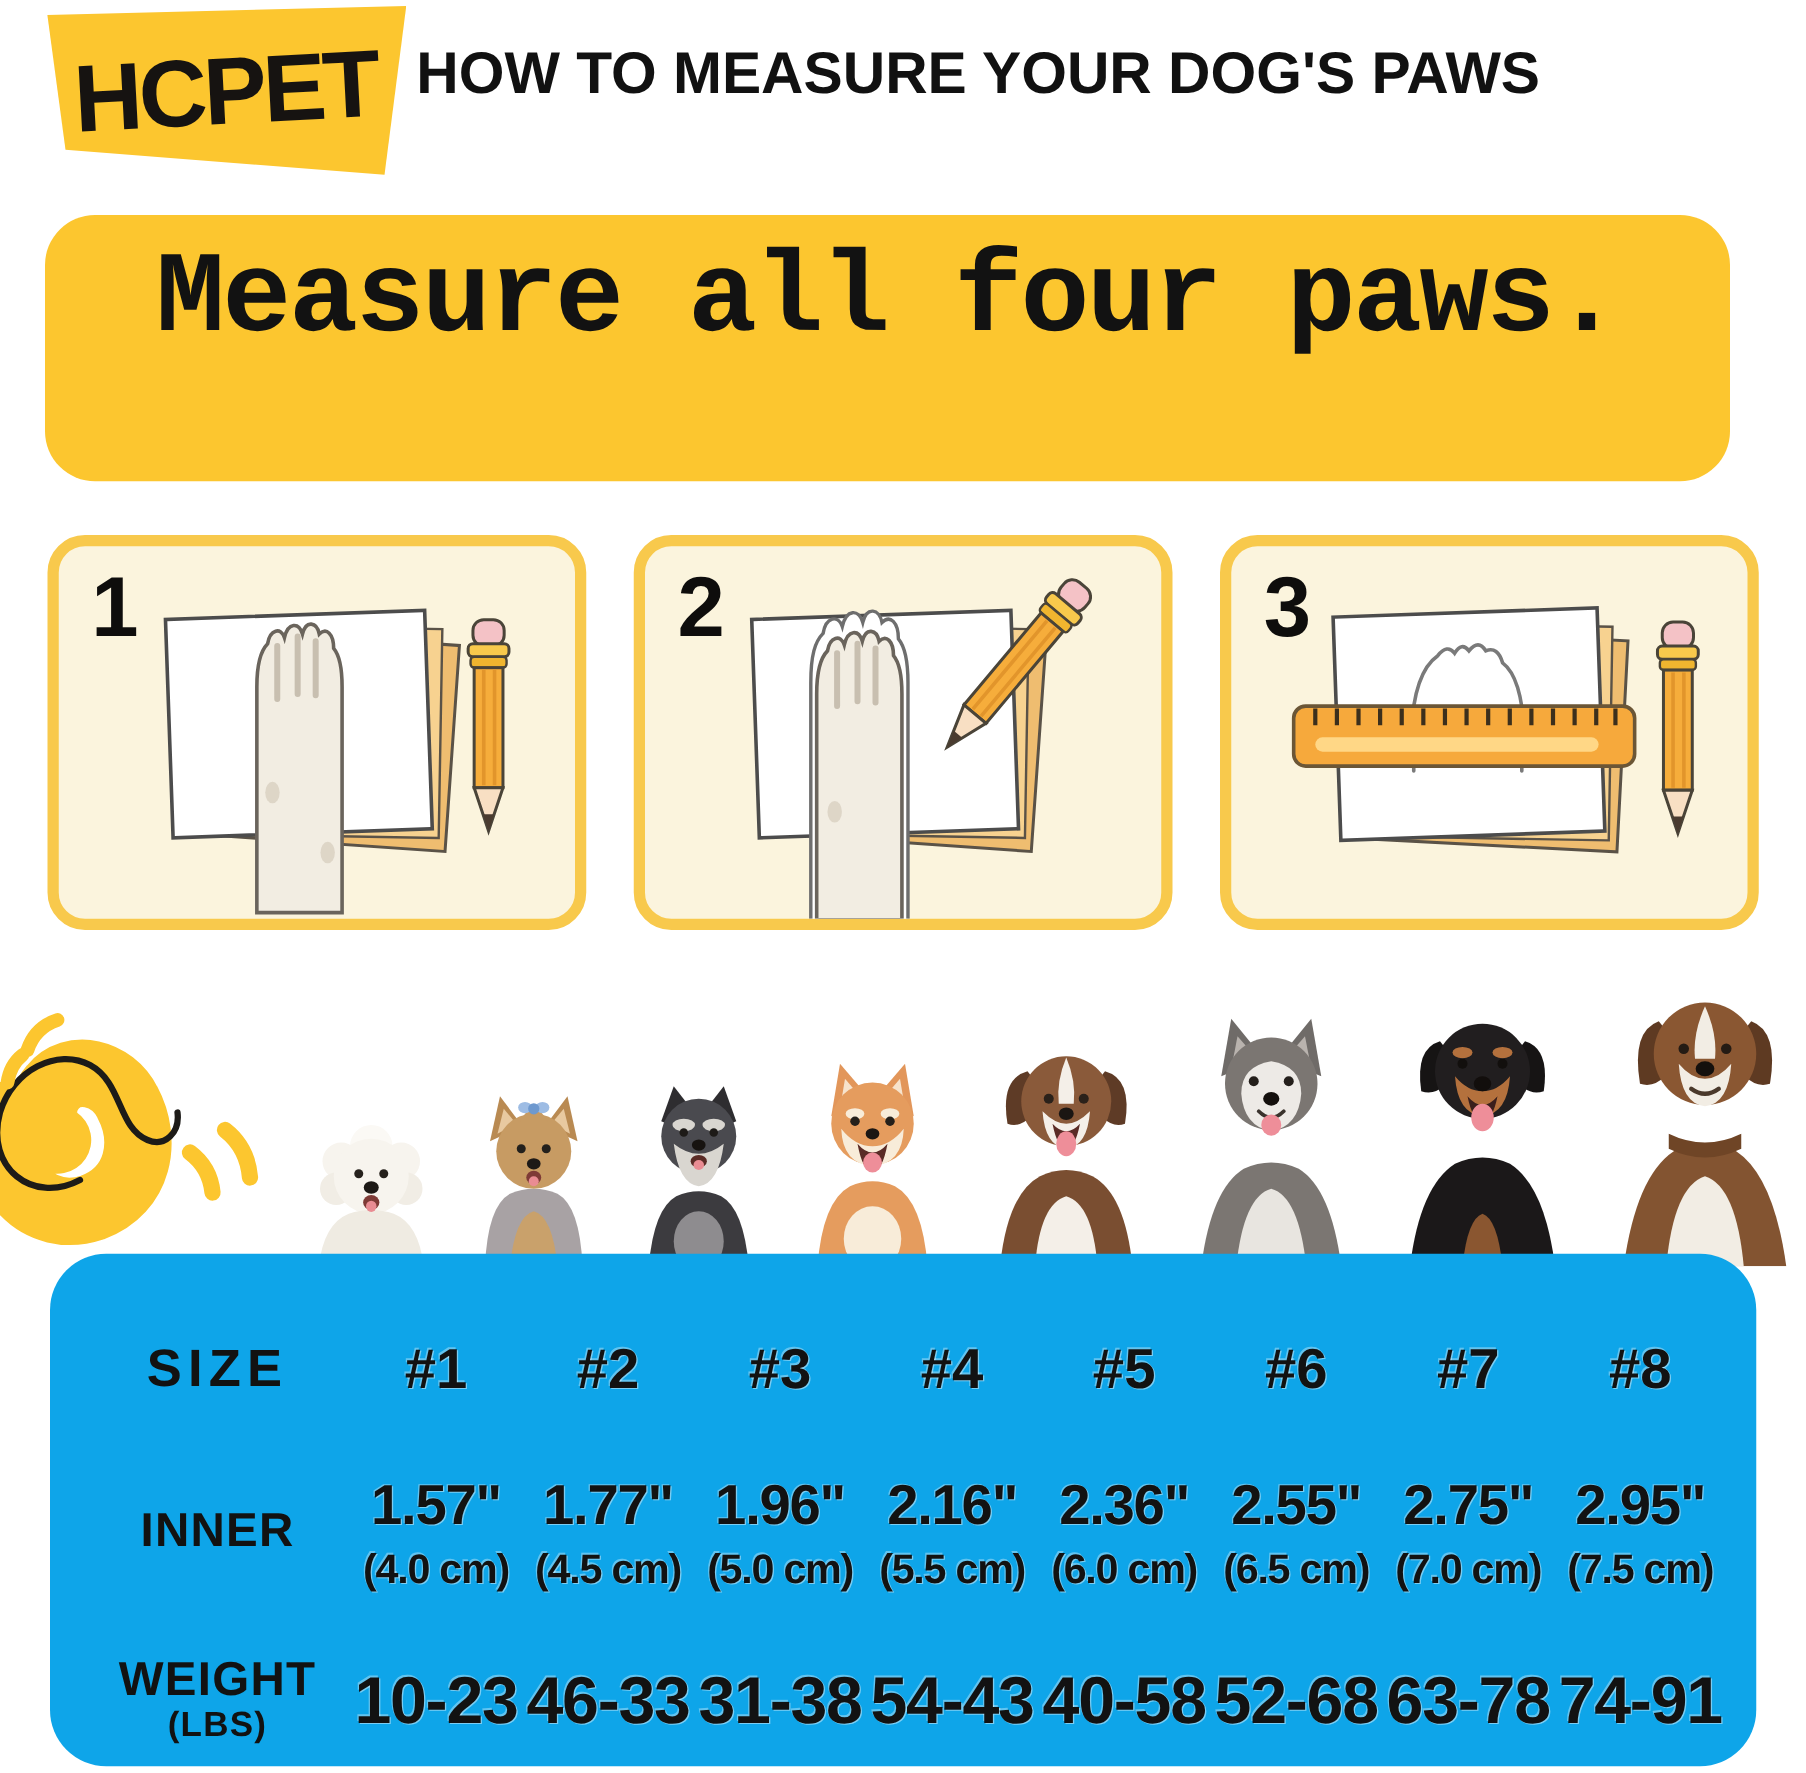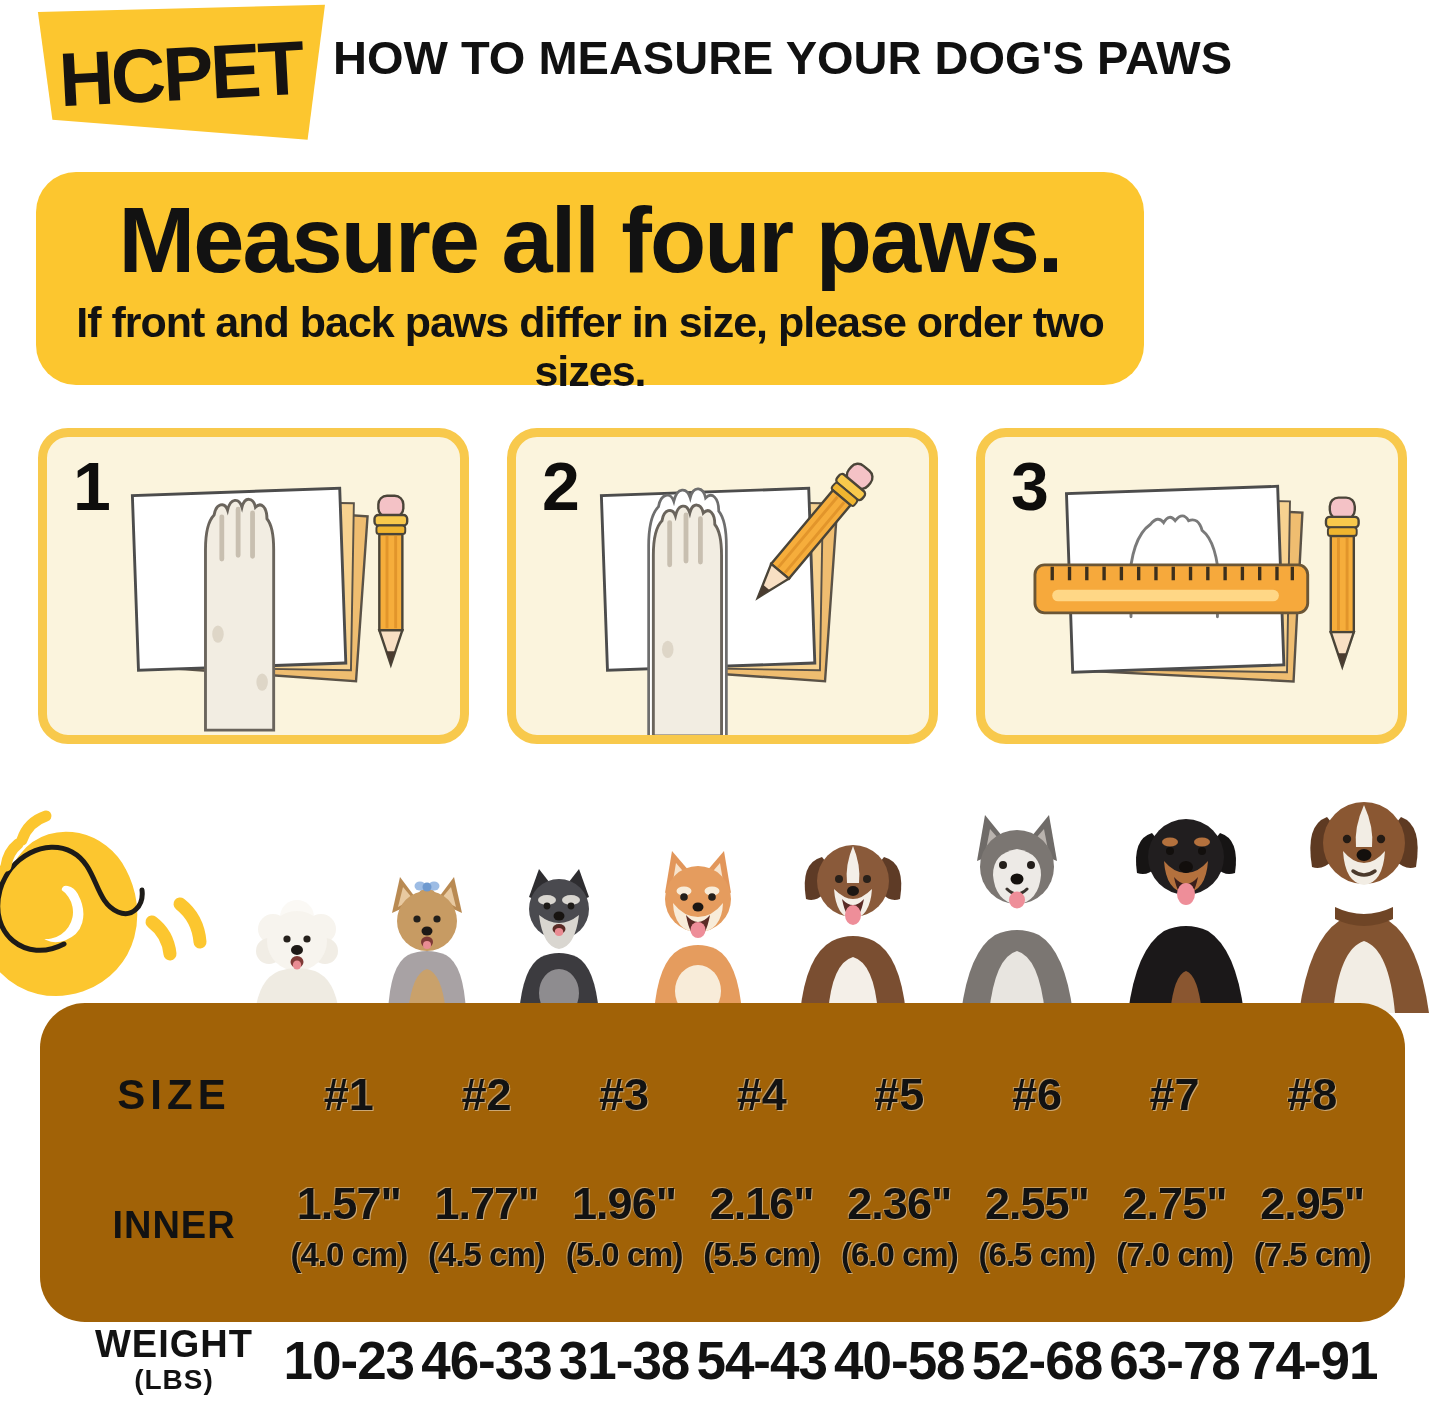--- a/index.html
+++ b/index.html
@@ -19,22 +19,22 @@
     font-size:76px;font-weight:bold;letter-spacing:-3px;color:#161311;
     transform:rotate(-3deg);
   }
   .page-title{
     position:absolute;left:333px;top:30px;width:1105px;margin:0;
     font-size:47px;font-weight:bold;letter-spacing:0px;color:#111;
     white-space:nowrap;
   }
   
   .banner{
-    position:absolute;left:36px;top:172px;width:1108px;height:213px;
-    background:#FCC62F;border-radius:40px;text-align:center;
+    position:absolute;left:36px;top:172px;width:1348px;height:213px;
+    background:#FCC62F;border-radius:40px;text-align:center;font-family:Liberation Mono, monospace;
   }
   .banner-title{
     margin-top:22px;font-size:92px;font-weight:bold;letter-spacing:-2px;line-height:1.0;
   }
   .banner-sub{
     margin-top:12px;font-size:43px;font-weight:bold;letter-spacing:-1px;
   }
   
   .steps{
     position:absolute;left:38px;top:428px;width:1369px;height:316px;
@@ -50,22 +50,22 @@
   .card svg{position:absolute;inset:0;width:100%;height:100%;}
   
   .doodle{position:absolute;left:-8px;top:792px;width:228px;height:218px;z-index:1;}
   .dogs{
     position:absolute;left:245px;right:2px;top:776px;height:237px;z-index:1;
     display:flex;align-items:flex-end;justify-content:space-between;
   }
   .dog{flex:0 0 auto;display:block;}
   
   .panel{
-    position:absolute;left:40px;top:1003px;width:1365px;height:319px;
-    background:#a16207;border-radius:45px;z-index:2;
+    position:absolute;left:40px;top:1003px;width:1365px;height:410px;
+    background:#0ea5e9;border-radius:45px;z-index:2;
     box-sizing:border-box;padding:36px 24px 0 28px;
   }
   .grid{
     display:grid;grid-template-columns:212px repeat(8,1fr);
     grid-template-rows:112px 150px 118px;align-items:center;
   }
   .rlabel{text-align:center;font-weight:bold;line-height:1.08;font-size:38px;letter-spacing:1px;}
   .rlabel .l2{display:block;font-size:28px;}
   .size-label{letter-spacing:5px;font-size:42px;}
   .cell{text-align:center;font-weight:bold;
@@ -80,21 +80,20 @@
 
 <div class="page">
 
   <div class="logo">
     <span>HCPET</span>
   </div>
   <h1 class="page-title">HOW TO MEASURE YOUR DOG'S PAWS</h1>
 
   <div class="banner">
     <div class="banner-title">Measure all four paws.</div>
-    <div class="banner-sub">If front and back paws differ in size, please order two sizes.</div>
   </div>
 
   <div class="steps">
 
     <div class="card">
       <span class="num">1</span>
       <svg viewBox="0 0 430 300" preserveAspectRatio="xMidYMid meet">
         <g>
           <rect x="118" y="70" width="210" height="172" fill="#EFBD70" stroke="#5a5247" stroke-width="2.5" transform="rotate(4 223 156)"></rect>
           <rect x="108" y="62" width="210" height="174" fill="#F7D290" stroke="#5a5247" stroke-width="2" transform="rotate(1 213 149)"></rect>

